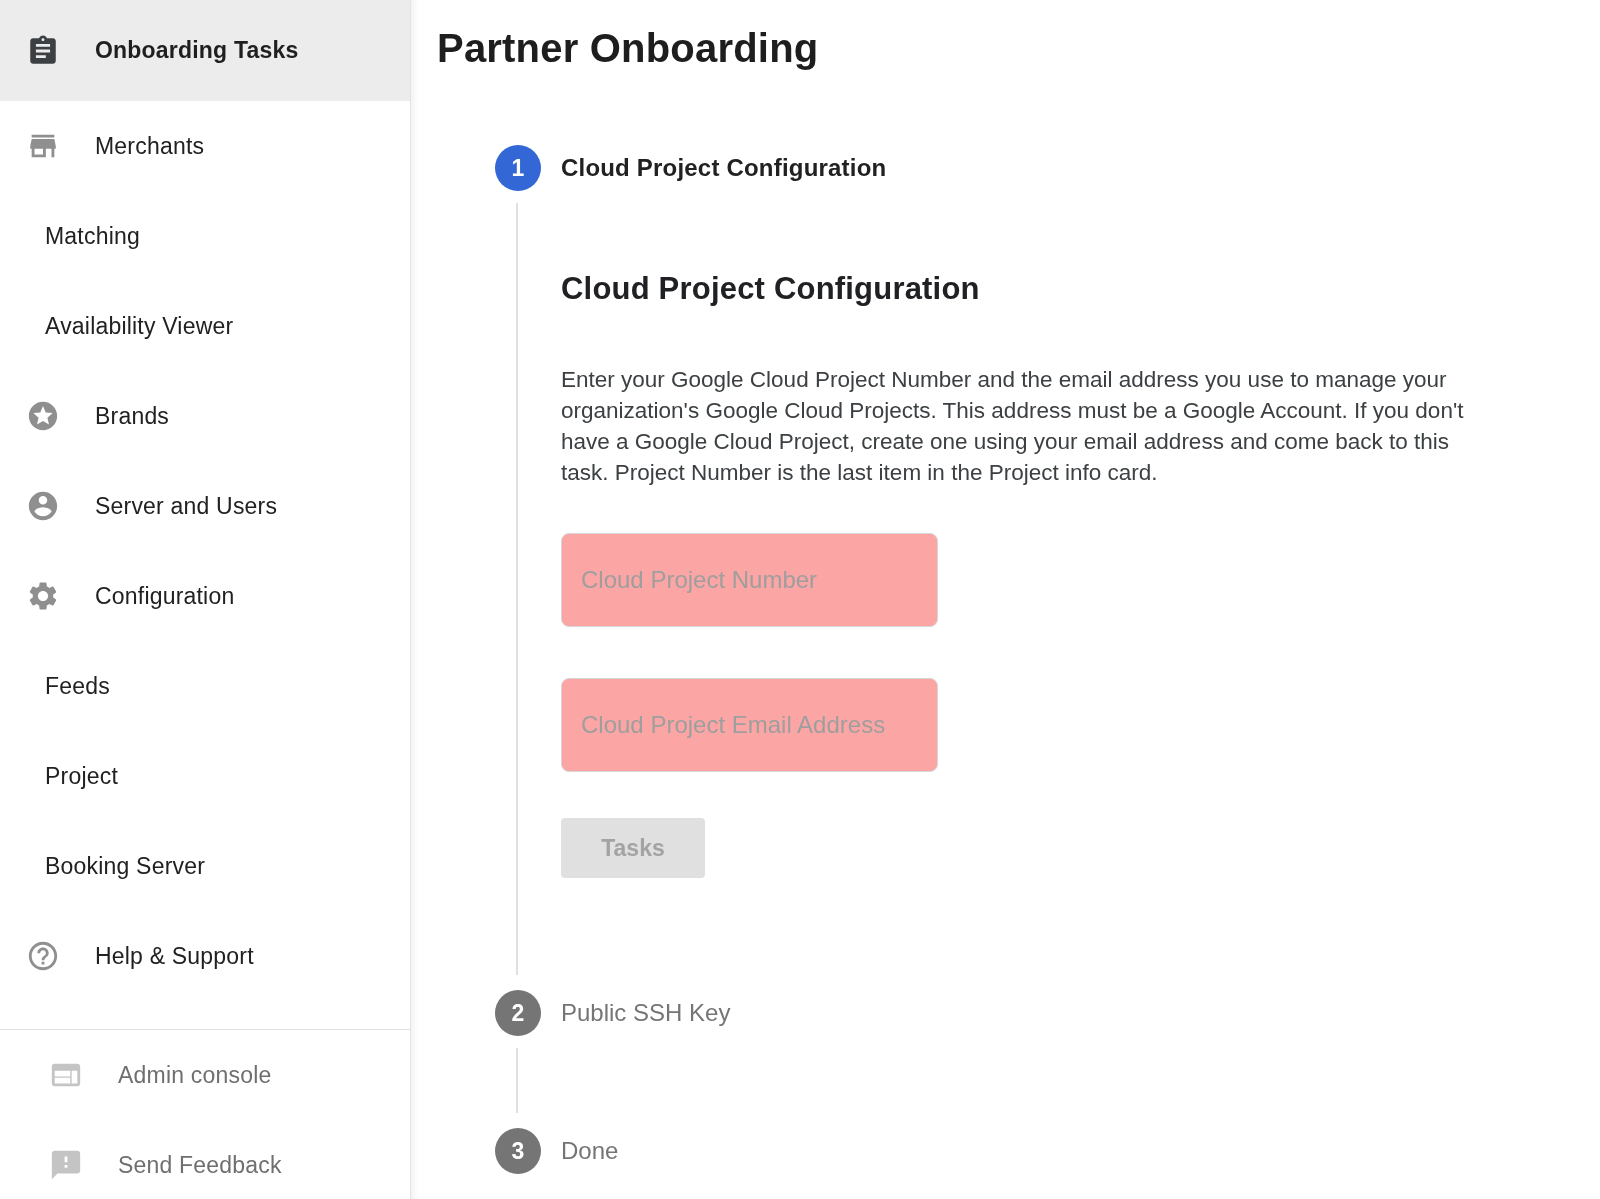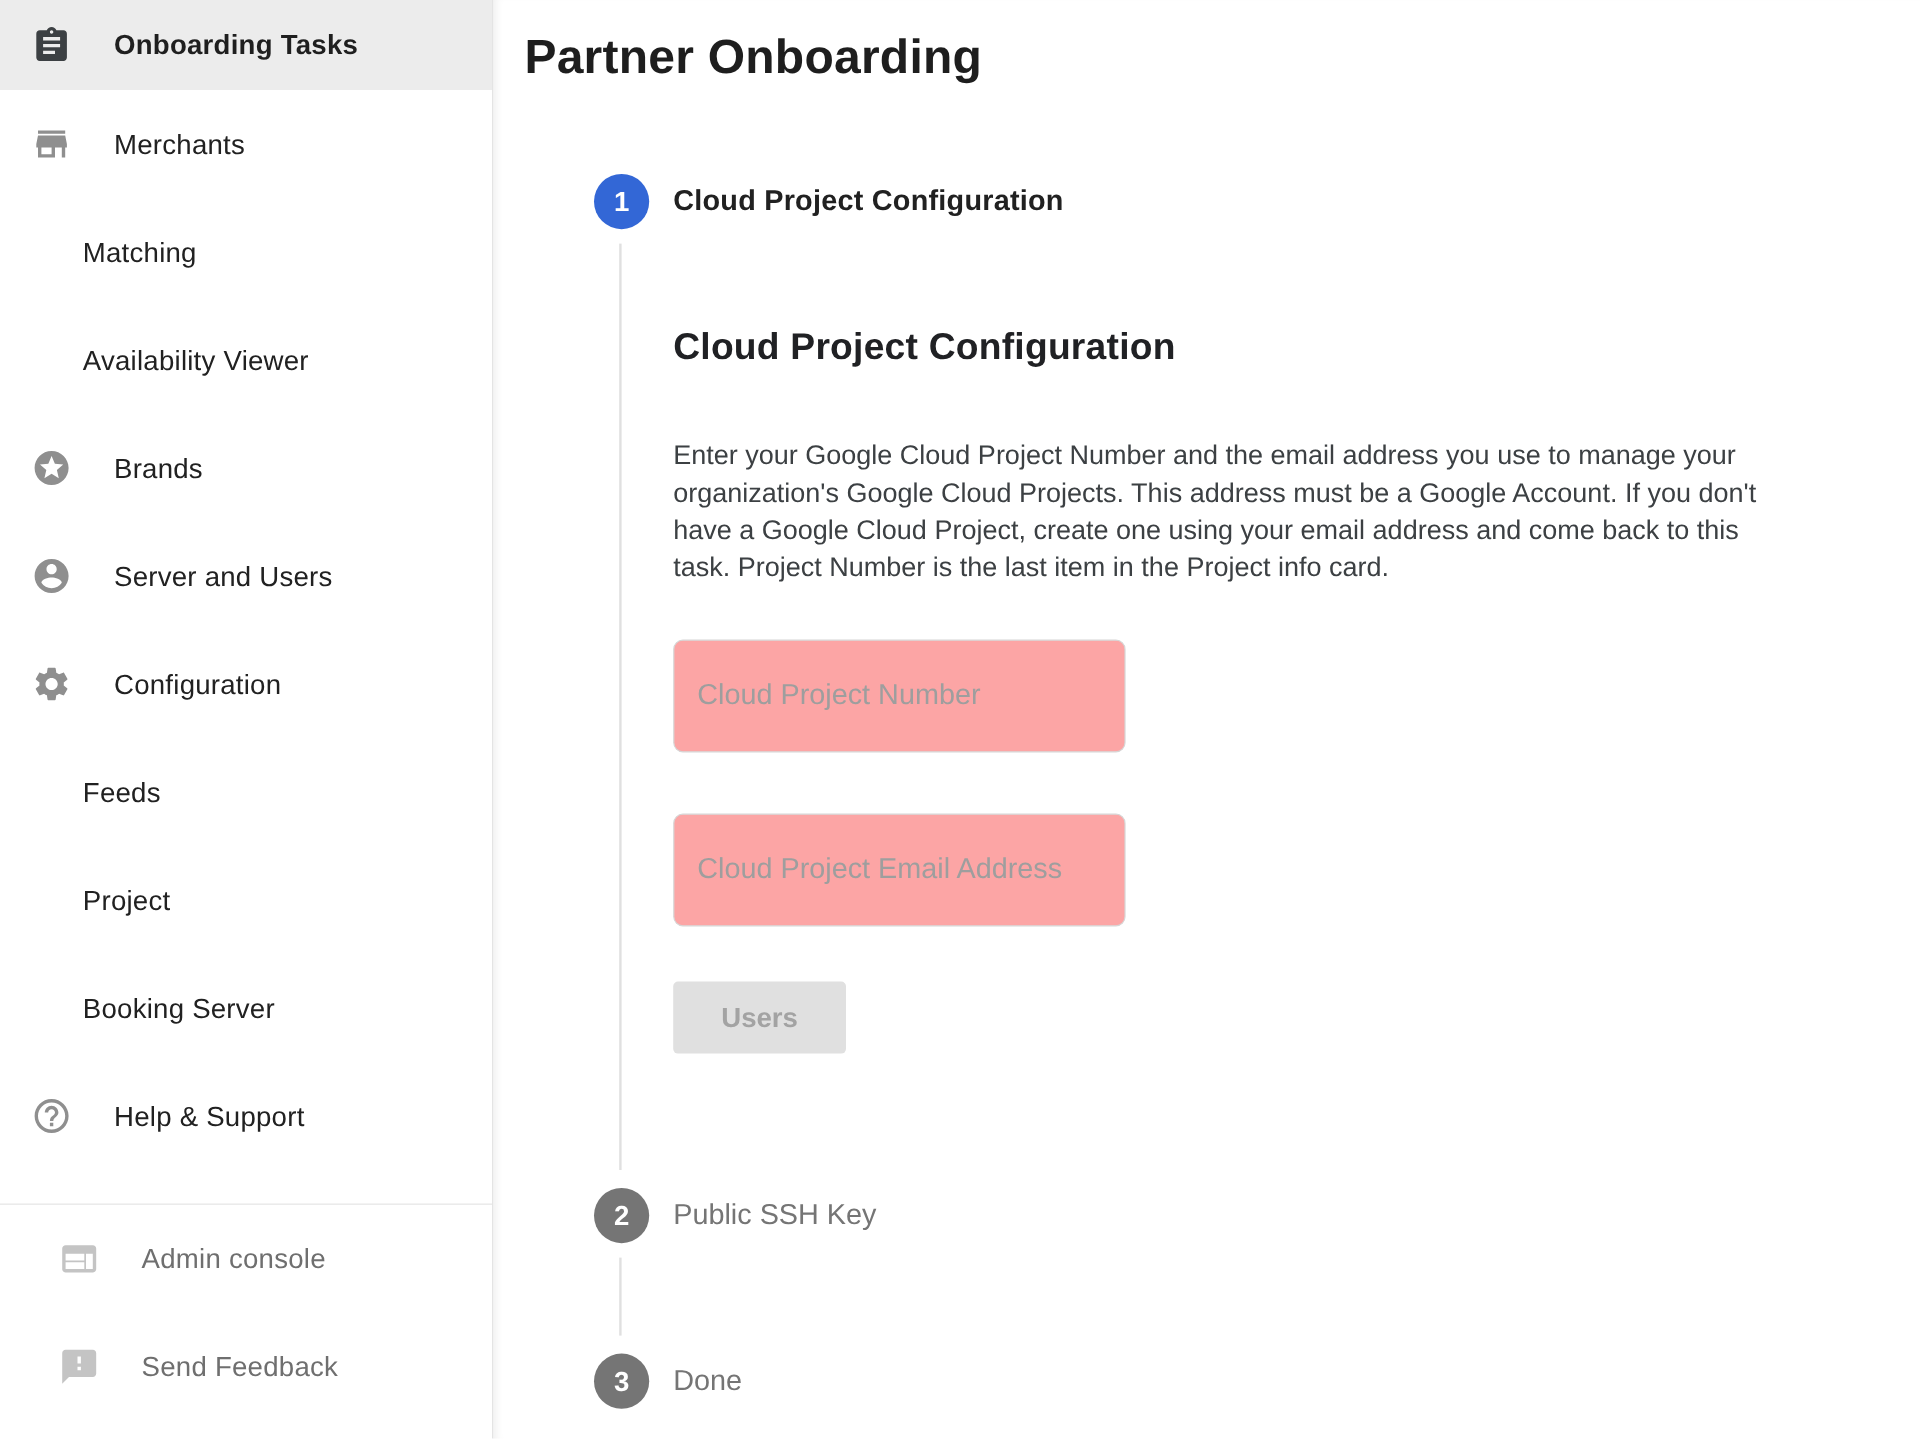--- a/index.html
+++ b/index.html
@@ -6,26 +6,26 @@
   html,body { background:#fff; }
   body { font-family:"Liberation Sans", sans-serif; color:#212121; }
   .app { width:1600px; height:1199px; display:flex; overflow:hidden; background:#fff; }
 
   
   .sidebar {
     width:411px; height:1199px; flex:0 0 411px; background:#fff;
     border-right:1px solid #e4e4e4; position:relative;
   }
   .side-item {
-    height:90px; display:flex; align-items:center; padding-left:69px;
+    height:90px; display:flex; align-items:center; padding-left:45px;
     cursor:pointer; font-size:23px; color:#212121; letter-spacing:.2px;
     background:#fff;
   }
   .side-item.has-icon { padding-left:25px; }
-  .side-item.selected { height:75px; background:var(--selected-bg,#ececec); }
+  .side-item.selected { height:101px; background:var(--selected-bg,#ececec); }
   .side-item.selected .side-label { font-weight:700; color:#1f1f1f; }
   .side-item .icon { width:36px; height:36px; margin-right:34px; display:flex; align-items:center; justify-content:center; }
   .side-item .icon svg { width:34px; height:34px; fill:#8f8f8f; }
   .side-item.selected .icon svg { fill:#3c4043; }
   .side-item.muted { color:#6f6f6f;padding-left:48px; }
   .side-item.muted .icon svg { fill:#c4c4c4; }
   .side-divider { height:1px; background:#e0e0e0; margin-top:28px; }
 
   
   .main { position:relative; flex:1; height:1199px; background:#fff;
@@ -166,21 +166,21 @@
     </div>
     <div class="step-label strong" style="top:153px">Cloud Project Configuration</div>
 
     <h2 class="section-heading">Cloud Project Configuration</h2>
     <p class="section-desc">Enter your Google Cloud Project Number and the email address you use to manage your organization's Google Cloud Projects. This address must be a Google Account. If you don't have a Google Cloud Project, create one using your email address and come back to this task. Project Number is the last item in the Project info card.</p>
 
     <input class="ti" style="top: 533px;" type="text" placeholder="Cloud Project Number">
 
     <input class="ti" style="top: 678px;" type="text" placeholder="Cloud Project Email Address">
 
-    <button class="submit">Users</button>
+    <button class="submit">Tasks</button>
 
     <div class="step-circle" style="top:990px">
       <span>2</span>
     </div>
     <div class="step-label" style="top:998px">Public SSH Key</div>
 
     <div class="step-circle" style="top:1128px">
       <span>3</span>
     </div>
     <div class="step-label" style="top:1136px">Done</div>

